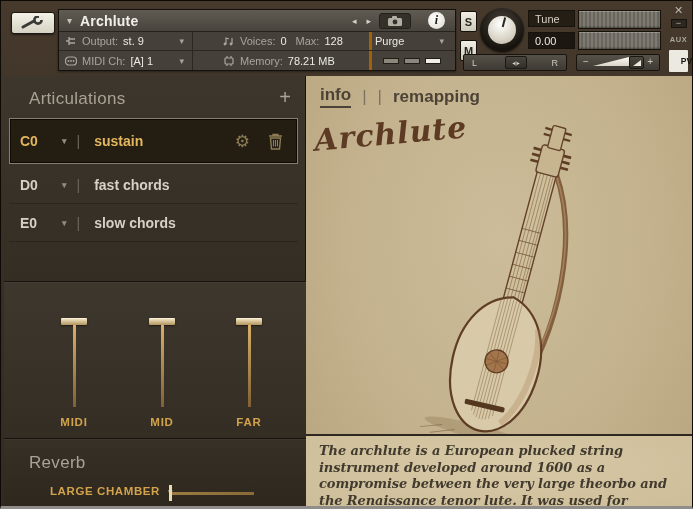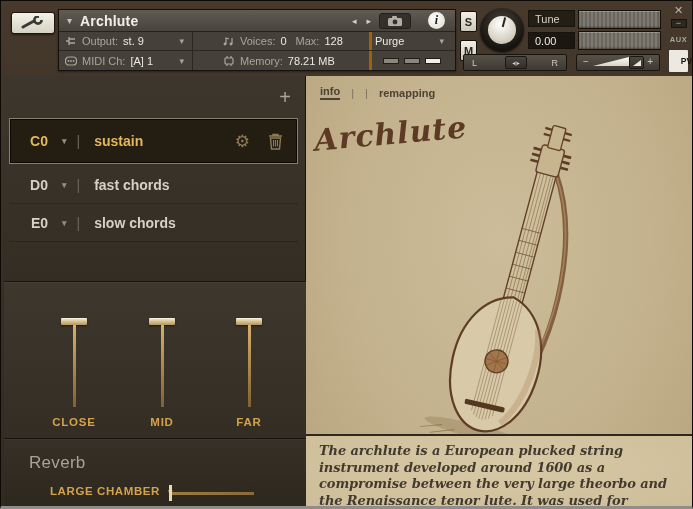--- a/index.html
+++ b/index.html
@@ -96,21 +96,21 @@
   
   .sidebar { position:absolute; left:3px; top:75px; width:302px; height:431px;
     background:linear-gradient(180deg,#3d362c 0%,#342d23 50%,#2c261d 100%);
     border-right:1px solid #18140f; }
   .section-title { color:#a9a296; font-size:17px; letter-spacing:.3px; }
   #artic-title { position:absolute; left:25px; top:13px; }
   .plus-btn { position:absolute; right:14px; top:10px; color:#aaa499; font-size:20px; font-weight:300; }
 
   .artic-row { position:absolute; left:5px; width:289px; display:flex; align-items:center;
     font-size:14px; font-weight:bold; color:#d6d1c6; }
-  .artic-row .key { width:28px;text-align:right; }
+  .artic-row .key { width:28px; }
   .artic-row .row-caret { color:#938d80; font-size:9px; margin:0 10px 0 14px; }
   .artic-row .pipe { color:#6e6758; margin-right:14px; font-weight:400; }
   #row-c0 { top:42px; height:46px; background:#241d12; border:1px solid #857f70;
     box-shadow:inset 0 0 0 1px #0d0a06; color:#e2b75e; padding:0 10px; }
   #row-d0 { top:90px; height:38px; padding:0 11px; border-bottom:1px solid rgba(0,0,0,.22); }
   #row-e0 { top:128px; height:38px; padding:0 11px; border-bottom:1px solid rgba(0,0,0,.22); }
   .gear { margin-left:auto; color:#8d7c55; font-size:17px; font-weight:400; }
   .trash { margin-left:18px; margin-right:4px; }
 
   .mic-section { position:absolute; left:0; top:205px; width:302px; height:157px;
@@ -134,21 +134,21 @@
     font-weight:bold; letter-spacing:.6px; display:flex; align-items:flex-end; gap:8px;padding-left:8px; }
   .reverb-preset .row-caret { color:#938d80; font-size:9px; }
   .rv-track { position:absolute; left:167px; top:53px; width:83px; height:3px;
     background:linear-gradient(90deg,#9c7a42,#8a6a38); }
   .rv-handle { position:absolute; left:165px; top:46px; width:3px; height:16px; background:#ecd9ae; }
 
   
   .main { position:absolute; left:305px; top:75px; width:386px; height:431px;
     background:radial-gradient(ellipse at 50% 38%, #ccbc99 0%, #c3b28d 55%, #b5a47d 100%); }
   .tabs { position:absolute; left:14px; top:9px; display:flex; align-items:center; gap:11px;
-    font-size:11px; font-weight:bold; color:#4c4336; }
+    font-size:17px; font-weight:bold; color:#4c4336; }
   .tab.active { border-bottom:2px solid #4c4336; padding-bottom:1px; }
   .tab-sep { color:#7d7260; font-weight:400; }
   .script-title { position:absolute; left:8px; top:40px; font:italic bold 30px "DejaVu Serif", serif;
     color:#5c3a23; transform:rotate(-5deg); letter-spacing:1px; }
   .lute-svg { position:absolute; left:0; top:42px; width:386px; height:316px; }
   .desc-panel { position:absolute; left:0; top:358px; width:386px; height:73px;
     background:radial-gradient(ellipse at 50% 40%, #d8c9a6, #cdbd99);
     border-top:2px solid #2e2820; padding:7px 13px 0 13px; }
   .desc-text { font:italic bold 13px "DejaVu Serif", serif; color:#413a2e; line-height:16.5px; letter-spacing:-.1px; }
 </style>
@@ -268,20 +268,21 @@
   </div>
 
   <div class="right-strip">
     <span class="ws-close">✕</span>
     <span class="ws-min">−</span>
     <span class="ws-aux">AUX</span>
     <span class="ws-pv">PV</span>
   </div>
 
   <div class="sidebar">
+    <div class="section-title" id="artic-title">Articulations</div>
     <div class="plus-btn">+</div>
 
     <div class="artic-row" id="row-c0">
       <span class="key">C0</span>
       <span class="row-caret">▾</span>
       <span class="pipe">|</span>
       <span>sustain</span>
       <span class="gear">⚙</span>
       <svg class="trash" width="15" height="17" viewBox="0 0 15 17">
         <path d="M1 3 H14 M5 3 V1.5 H10 V3" stroke="#8d7c55" stroke-width="1.4" fill="none"></path>
@@ -301,21 +302,21 @@
       <span class="key">E0</span>
       <span class="row-caret">▾</span>
       <span class="pipe">|</span>
       <span>slow chords</span>
     </div>
 
     <div class="mic-section">
       <div class="vslider vs-1">
         <div class="vs-handle"></div>
         <div class="vs-track"></div>
-        <div class="vs-label">CLOSE</div>
+        <div class="vs-label">MIDI</div>
       </div>
       <div class="vslider vs-3">
         <div class="vs-handle"></div>
         <div class="vs-track"></div>
         <div class="vs-label">FAR</div>
       </div>
       <div class="vslider vs-2">
         <div class="vs-handle"></div>
         <div class="vs-track"></div>
         <div class="vs-label">MID</div>

